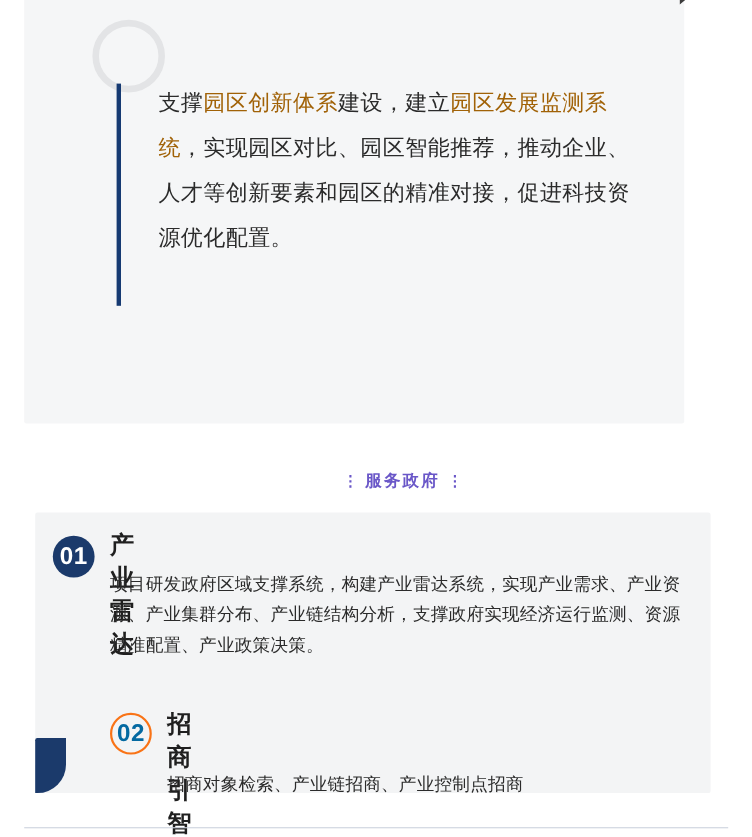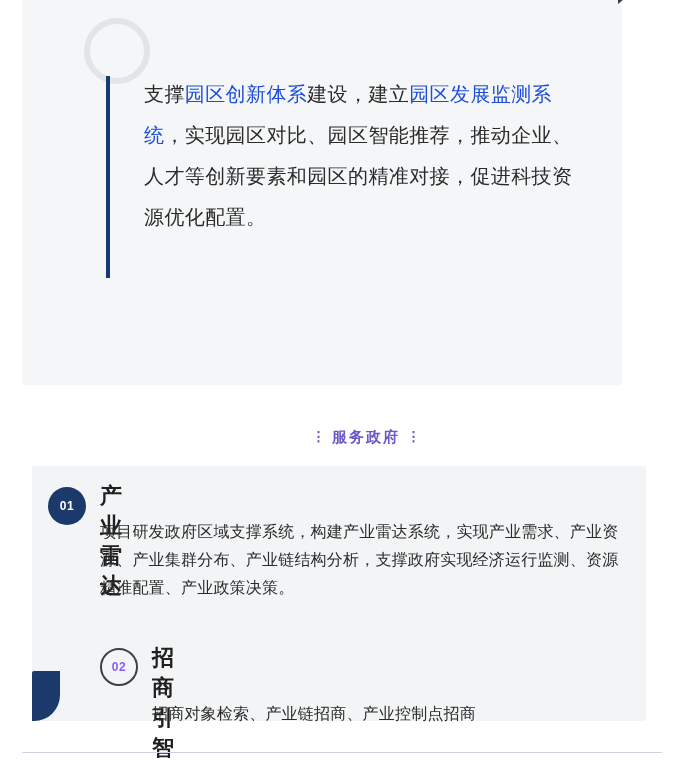--- a/index.html
+++ b/index.html
@@ -48,21 +48,21 @@
     position: absolute;
     left: 122px;
     top: 114px;
     width: 430px;
     font-size: 20px;
     line-height: 41px;
     color: #2b2b2b;
     letter-spacing: 0.4px;
   }
   .hl {
-    color: #1d4ed8;
+    color: #a16207;
   }
 
   
   .corner-arrow {
     position: absolute;
     right: 55px;
     top: -14px;
     width: 0;
     height: 0;
     border-left: 11px solid #3c3c3c;
@@ -117,34 +117,34 @@
   
   .item {
     position: absolute;
   }
   .badge {
     position: absolute;
     width: 38px;
     height: 38px;
     border-radius: 50%;
     color: #ffffff;
-    font-size: 12px;
+    font-size: 22px;
     font-weight: bold;
     text-align: center;
     line-height: 38px;
     font-family: "Liberation Sans", sans-serif;
     letter-spacing: 0.5px;
   }
   .badge.filled {
     background: #1b3a6b;
   }
   .badge.outlined {
     background: transparent;
-    border: 2px solid #404040;
-    color: #8b5cf6;
+    border: 2px solid #f97316;
+    color: #0369a1;
     box-sizing: border-box;
     line-height: 34px;
   }
   .item-title {
     position: absolute;
     font-size: 22px;
     font-weight: bold;
     color: #1f1f1f;
     letter-spacing: 1px;
   }

